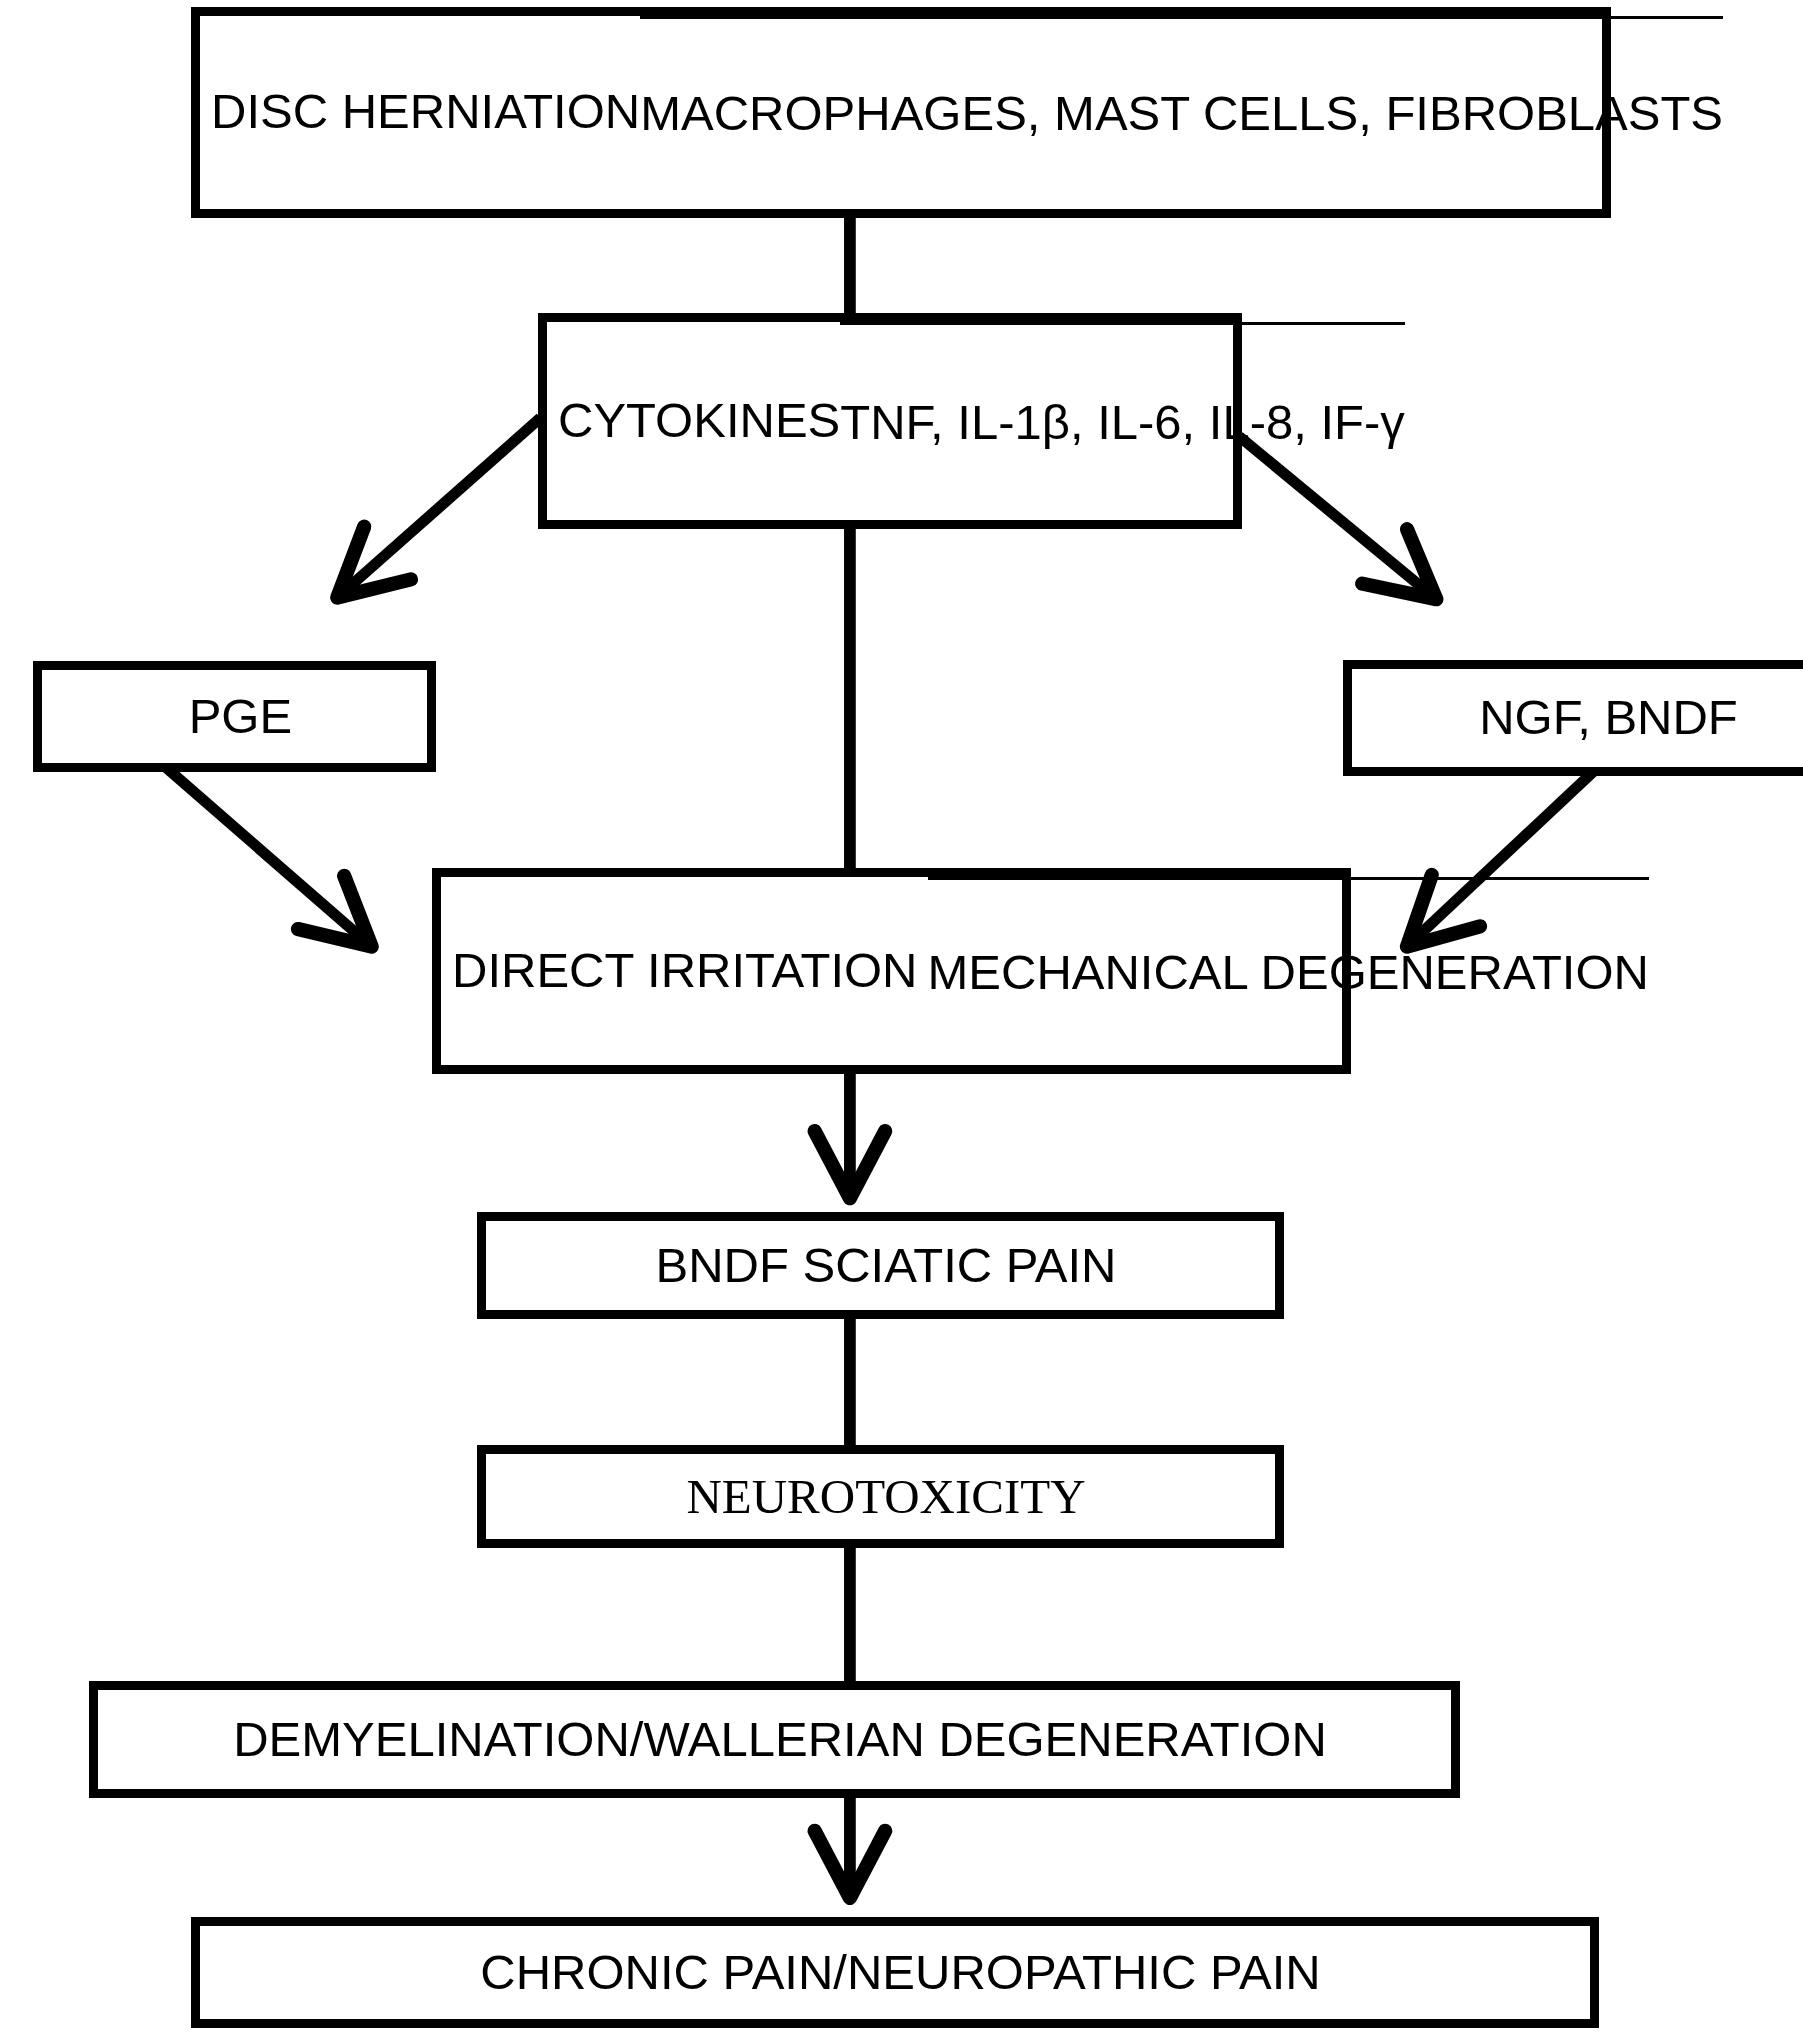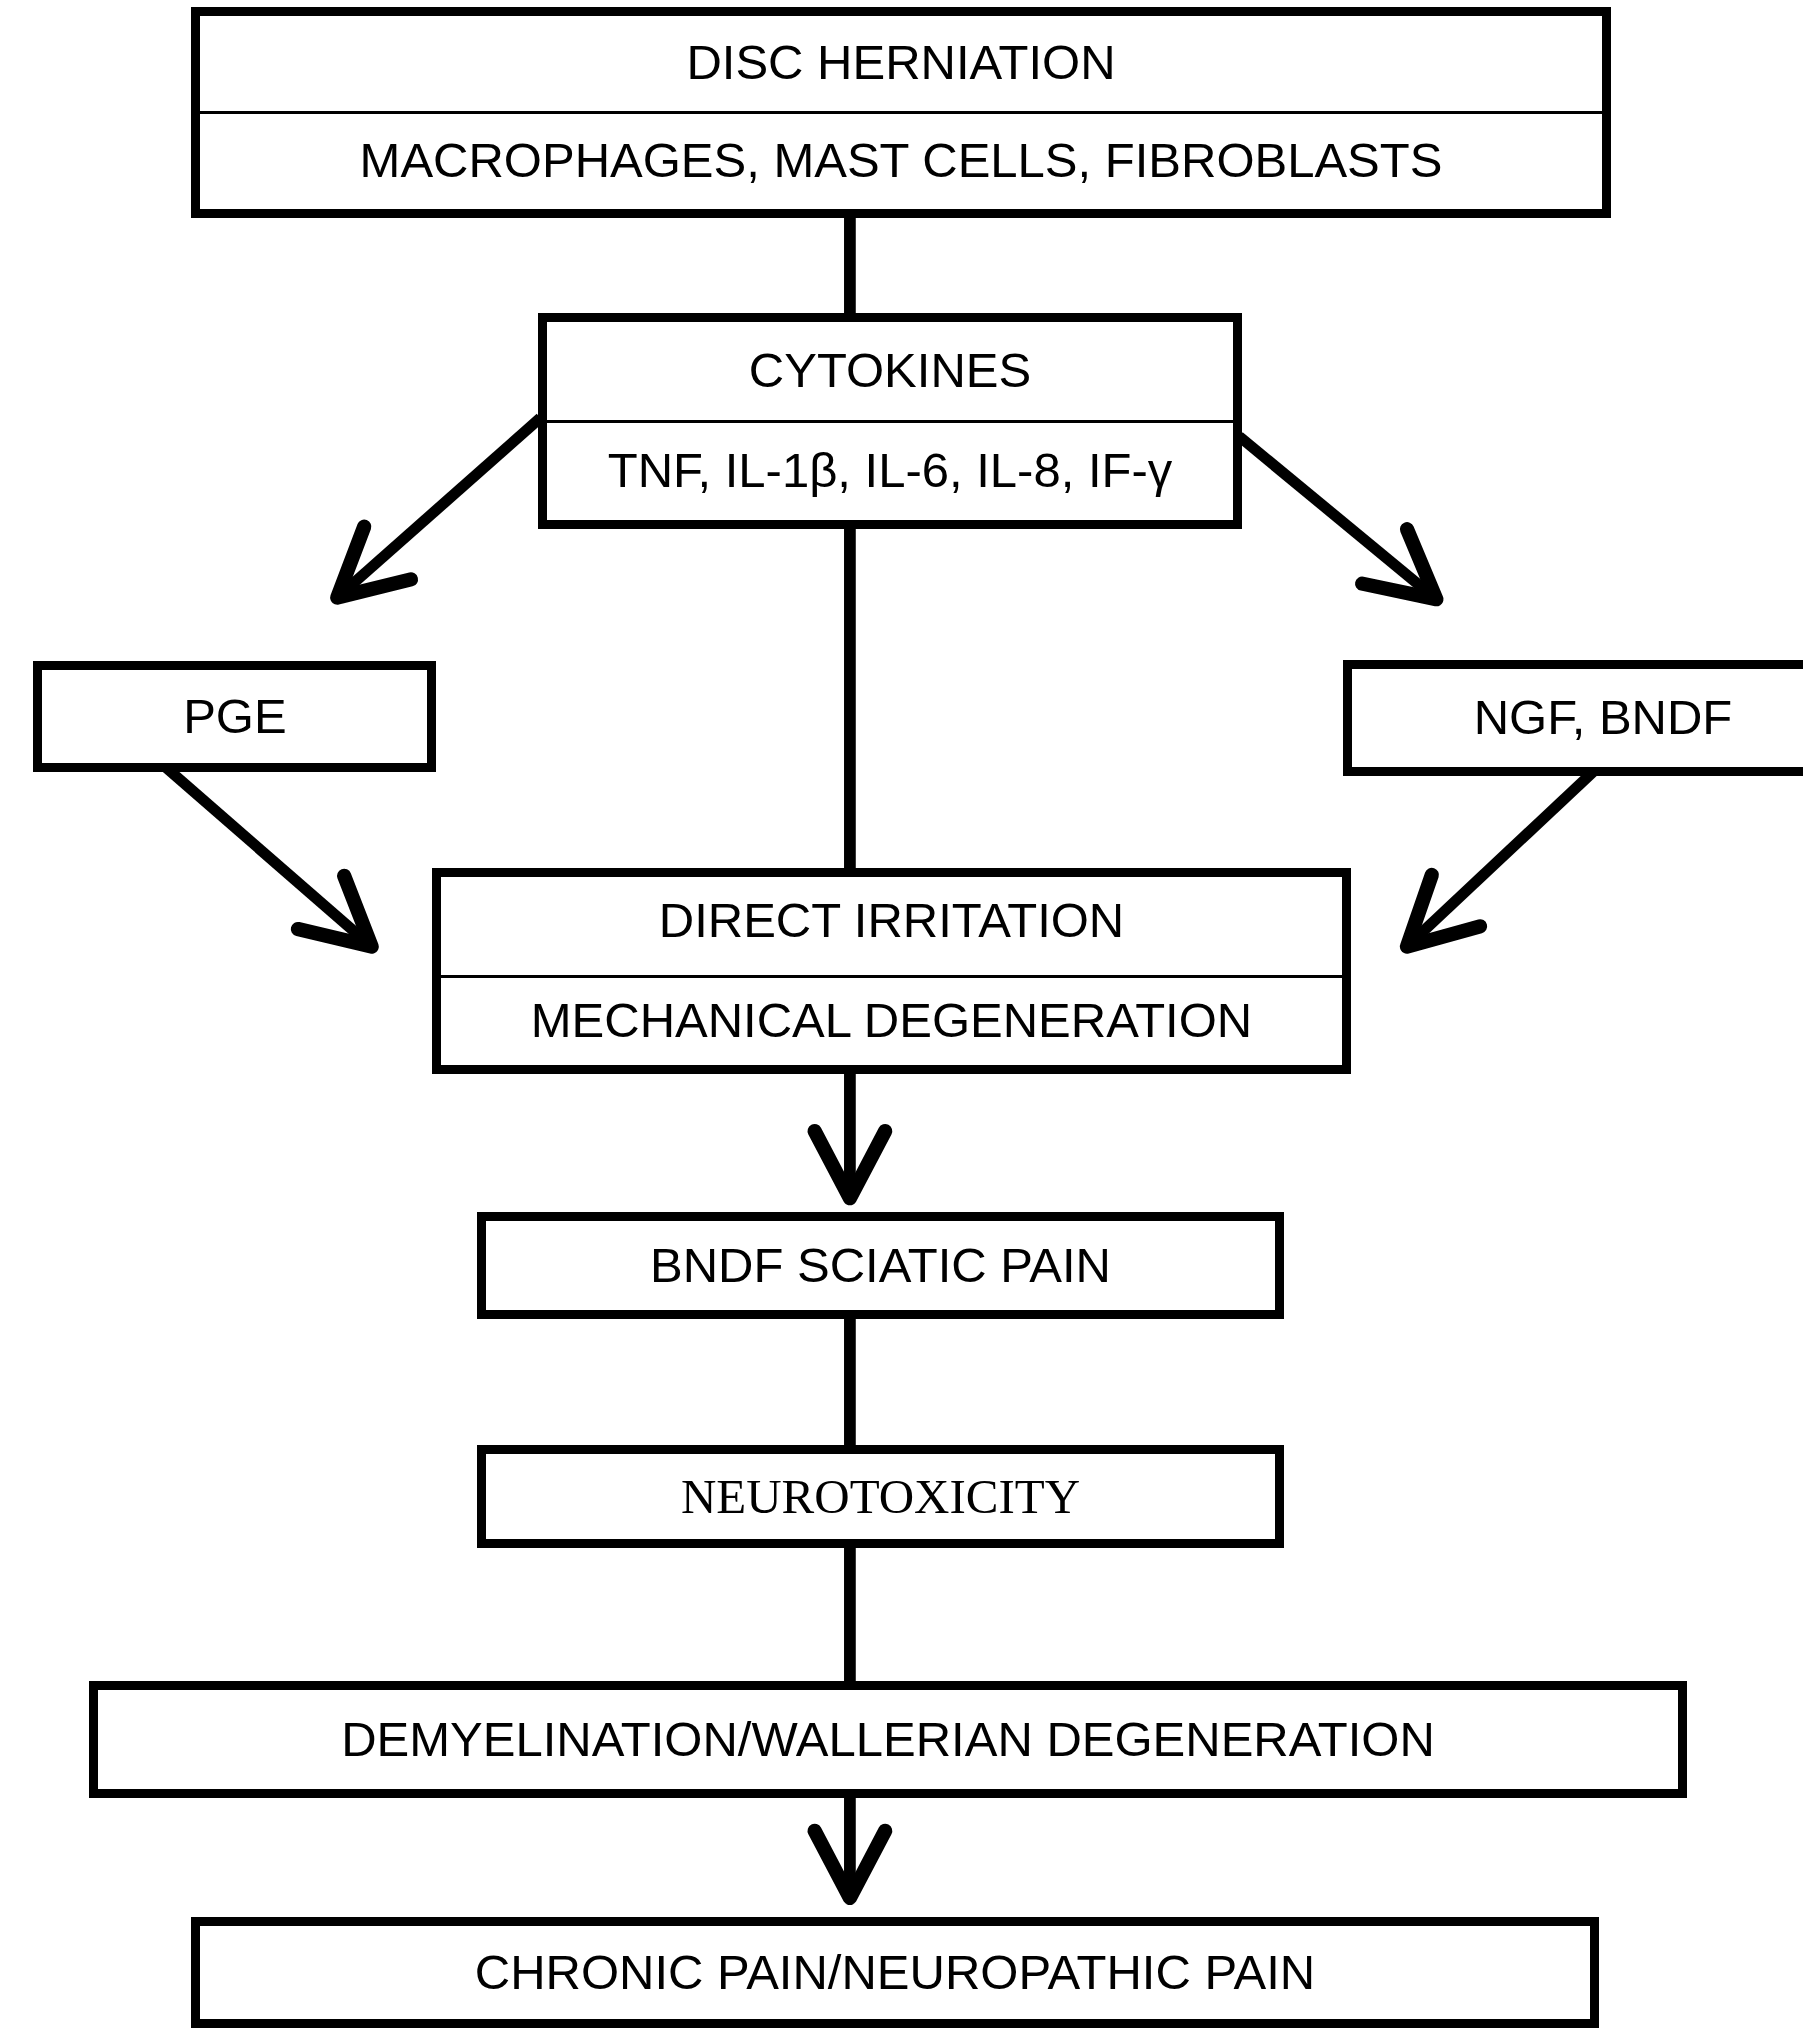--- a/index.html
+++ b/index.html
@@ -21,21 +21,21 @@
     top: 0;
     width: 1803px;
     height: 2034px;
   }
   .node {
     position: absolute;
     box-sizing: border-box;
     background: #ffffff;
     border: 9.2px solid #000000;
     display: flex;
-    flex-direction: column;
+    padding-left: 11px;
   }
   .sec {
     flex: 1;
     display: flex;
     align-items: center;
     justify-content: center;
     text-align: center;
     font-size: 49px;
     line-height: 1.1;
     white-space: nowrap;
@@ -94,21 +94,21 @@
   </div>
 
   <div class="node" style="left:477px; top:1212px; width:807px; height:107px;">
     <div class="sec">BNDF SCIATIC PAIN</div>
   </div>
 
   <div class="node" style="left:477px; top:1445px; width:807px; height:103px;font-family:Liberation Serif, serif;">
     <div class="sec">NEUROTOXICITY</div>
   </div>
 
-  <div class="node" style="left:89px; top:1681px; width:1598px; height:117px;">
+  <div class="node" style="left:89px; top:1681px; width:1371px; height:117px;">
     <div class="sec">DEMYELINATION/WALLERIAN DEGENERATION</div>
   </div>
 
   <div class="node" style="left:191px; top:1917px; width:1408px; height:111px;">
     <div class="sec">CHRONIC PAIN/NEUROPATHIC PAIN</div>
   </div>
 
 </div>
 
 

